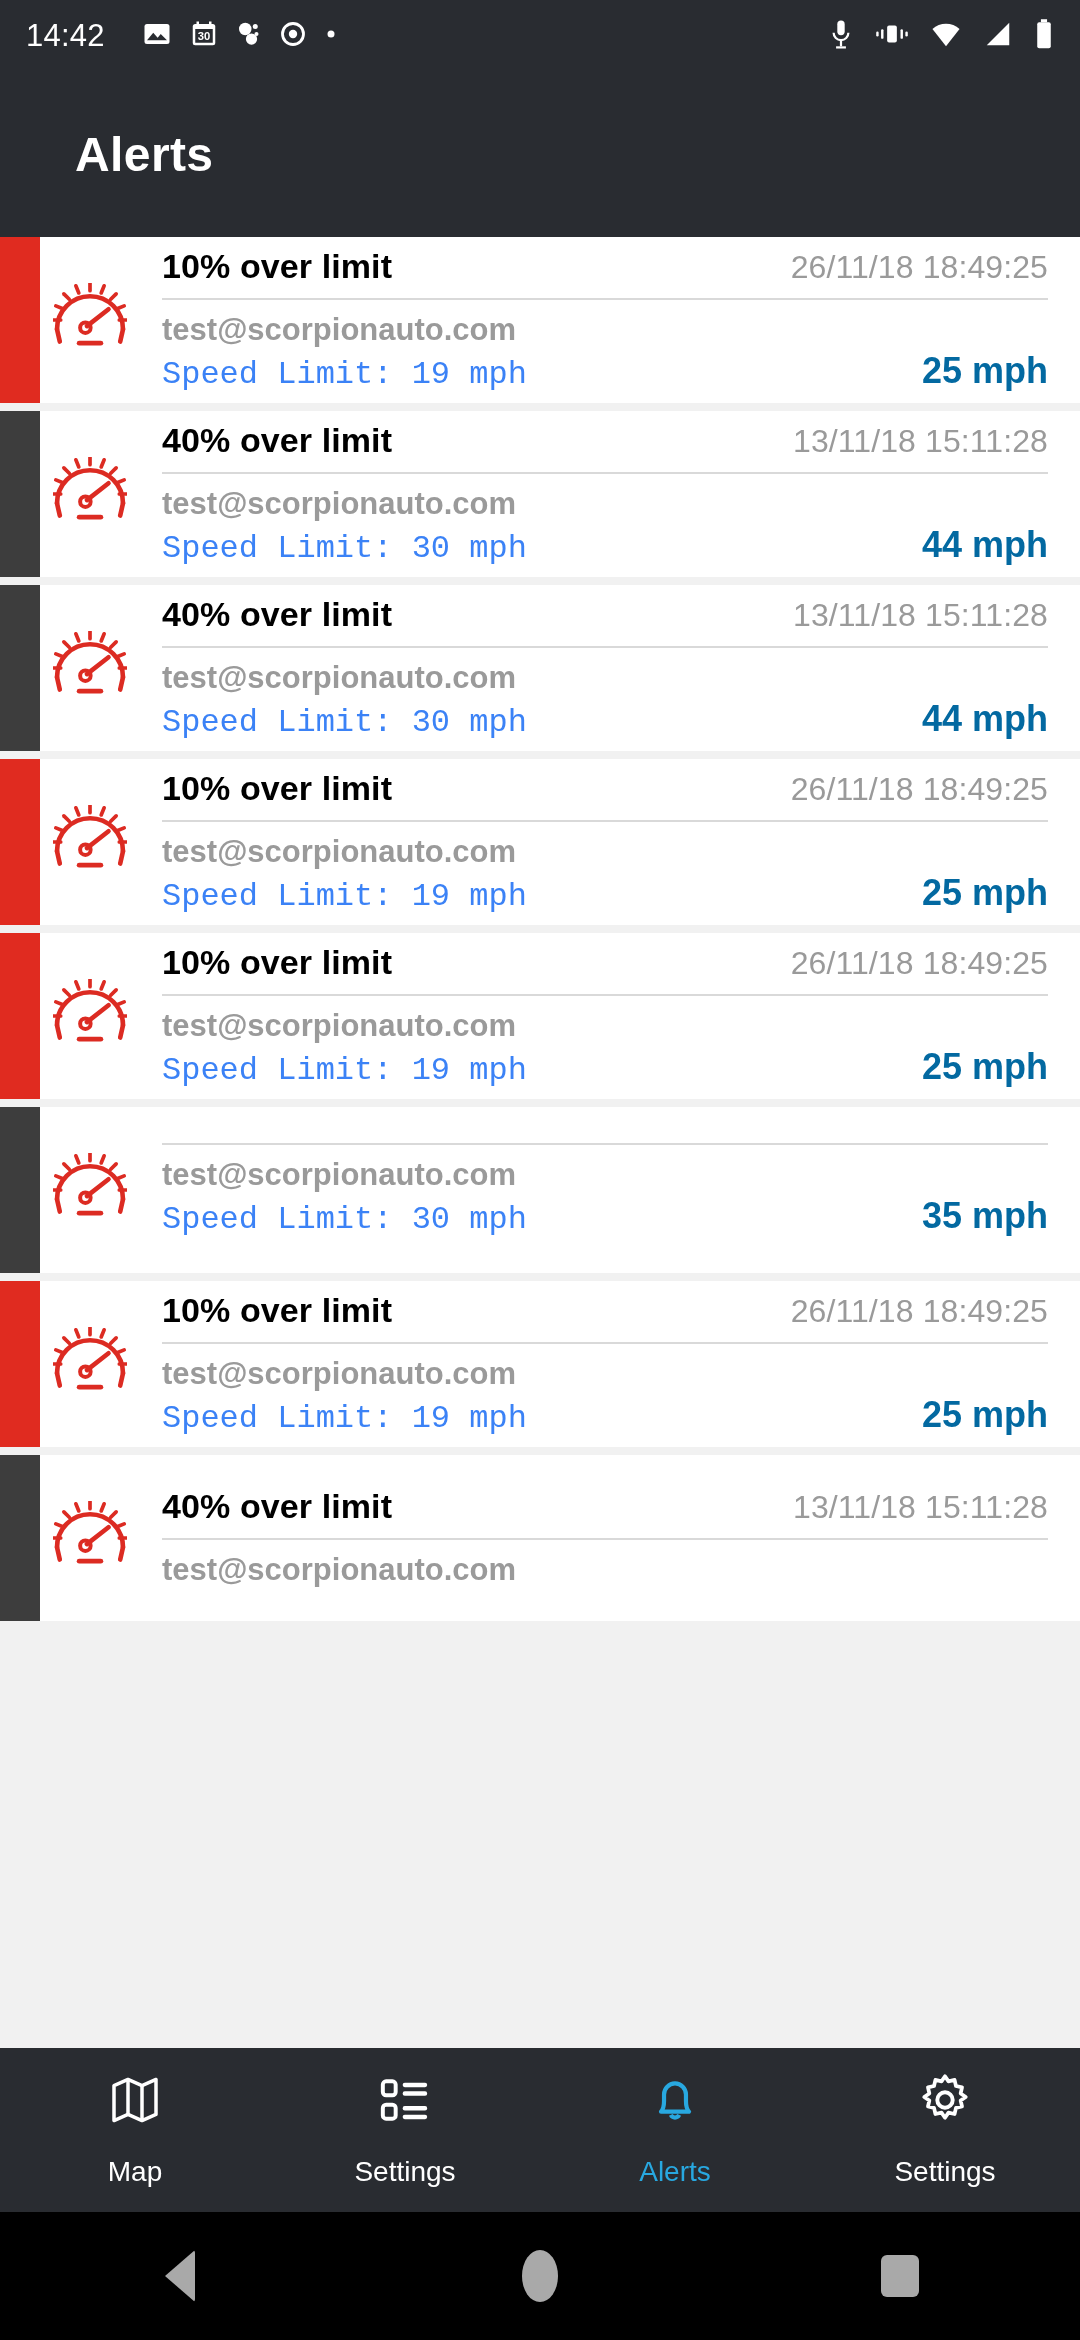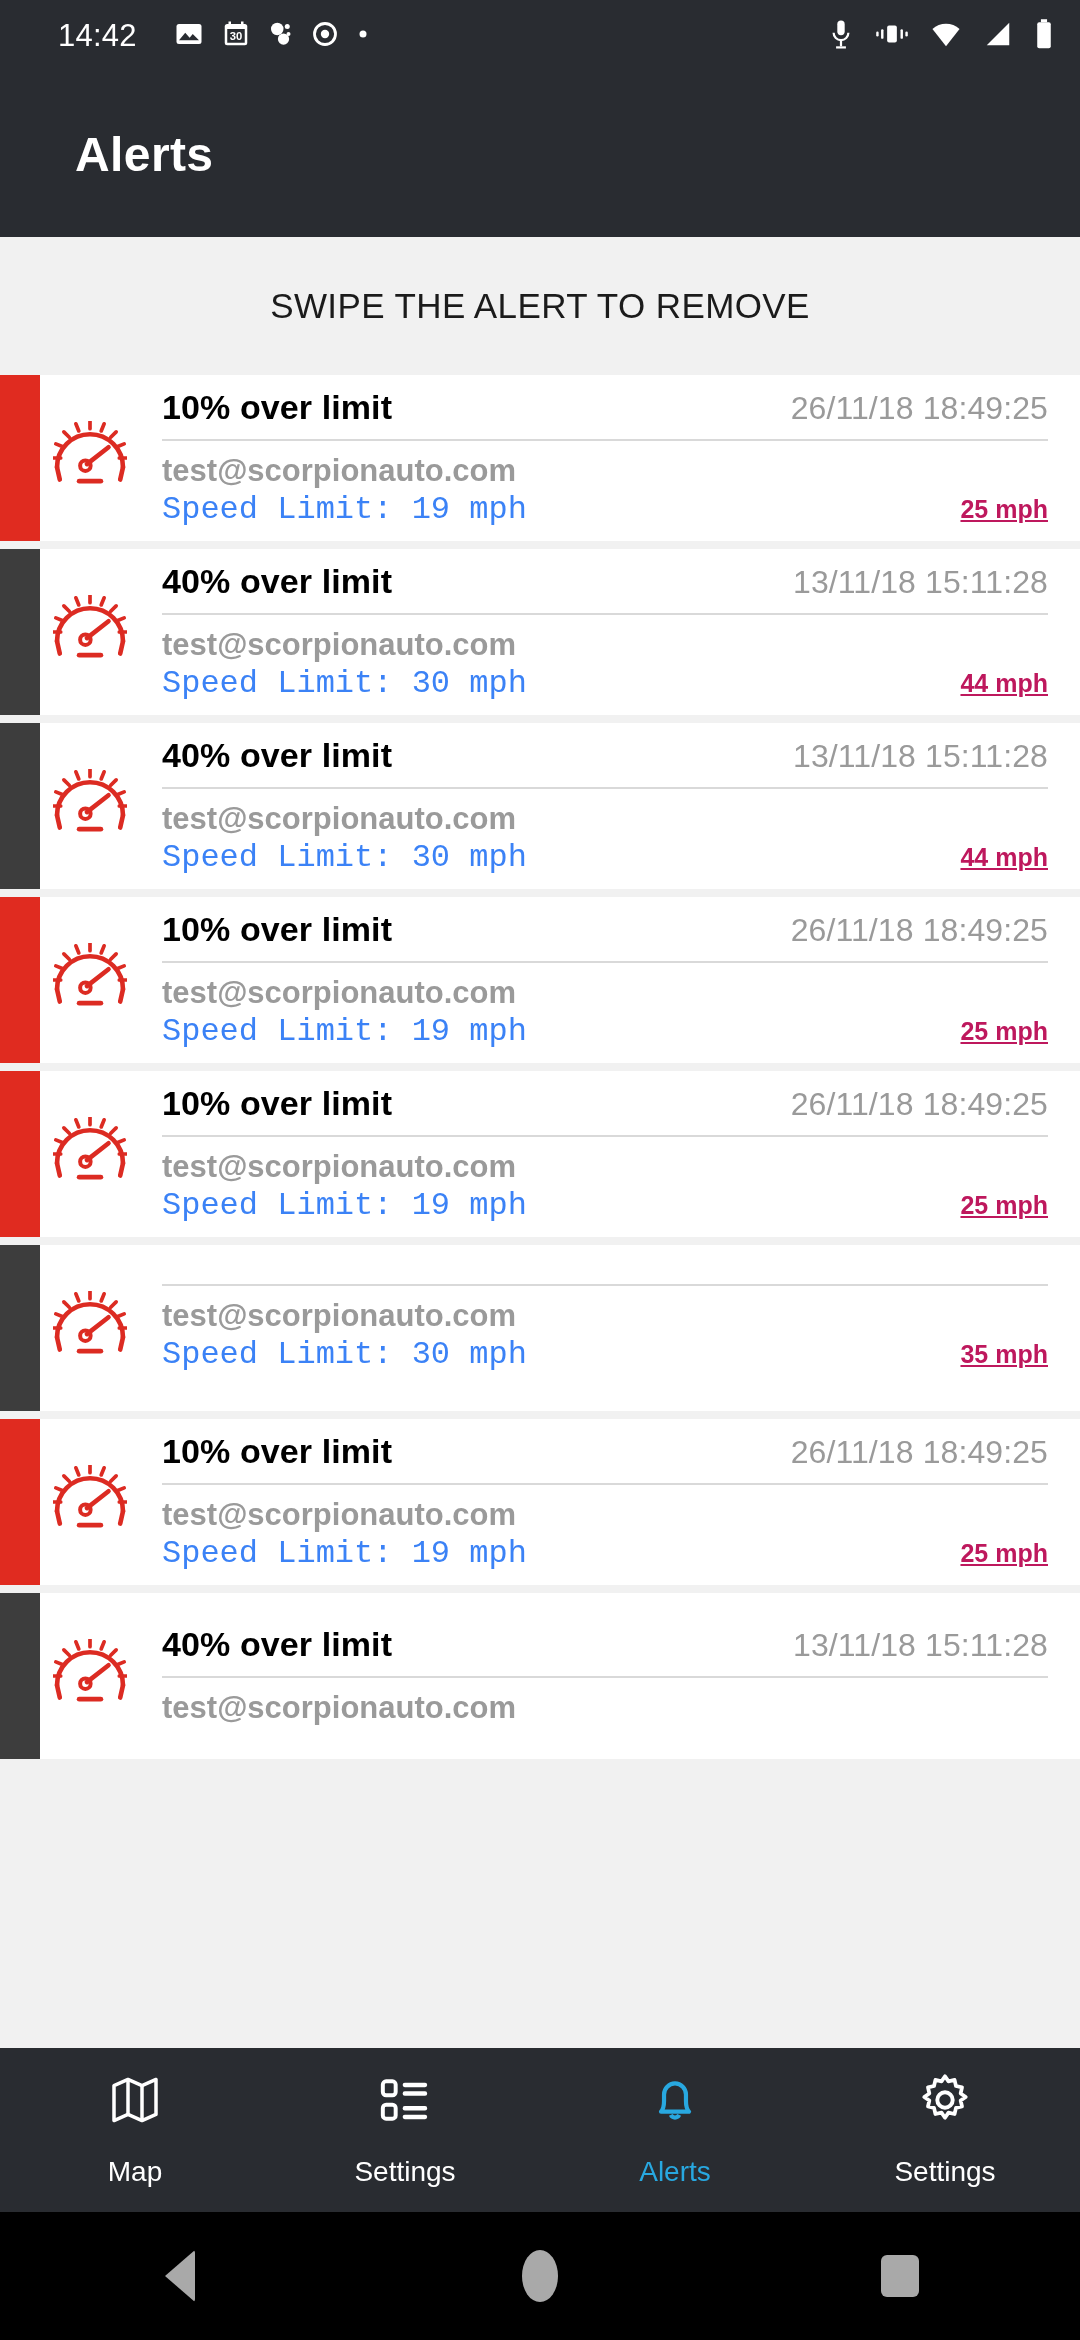--- a/index.html
+++ b/index.html
@@ -11,21 +11,21 @@
   }
   #app { width:1080px; height:2340px; position:relative; display:flex; flex-direction:column; }
 
   
   .statusbar{
     height:72px; background:#292c31; color:#fff;
     display:flex; align-items:center; padding:0 26px;
     flex:0 0 72px;
   }
   .sb-time{ font-size:31px; font-weight:400; letter-spacing:.2px; margin-right:20px; }
-  .sb-left{ display:flex; align-items:center; gap:17px;margin-left:32px; }
+  .sb-left{ display:flex; align-items:center; gap:17px; }
   .sb-right{ margin-left:auto; display:flex; align-items:center; gap:21px; }
   .sb-ico{ display:block; }
 
   
   .header{
     background:#292c31; flex:0 0 165px;
     display:flex; align-items:center; padding-left:75px;
   }
   .header-title{ color:#fff; font-size:48px; font-weight:bold; letter-spacing:.4px; }
 
@@ -62,21 +62,21 @@
   .a-title{ font-size:34px; font-weight:bold; color:#000; letter-spacing:.1px; }
   .a-time{ font-size:32px; color:#9a9a9a; letter-spacing:.1px; }
   .divider{ height:2px; background:#d9d9d9; width:100%; }
   .row-email{ text-align:left; padding-top:12px;font-weight:bold; }
   .a-email{ font-size:31px; color:#9a9a9a; }
   .row-bottom{
     display:flex; align-items:baseline; justify-content:space-between;
     padding-top:2px;
   }
   .a-limit{ font-size:32px; color:#3b82f6;font-family:Liberation Mono, monospace; }
-  .a-speed{ font-size:25px; font-weight:bold; color:#be185d;text-decoration:underline; }
+  .a-speed{ font-size:36px; font-weight:bold; color:#0369a1; }
 
   
   .bottomnav{
     flex:0 0 164px; background:#292c31;
     display:flex; align-items:center;
   }
   .nav-item{
     flex:1 1 0; display:flex; flex-direction:column;
     align-items:center; justify-content:center; gap:28px;
   }
@@ -177,23 +177,20 @@
             <rect x="1.5" y="3.5" width="11" height="21" rx="1.6" fill="#fff"></rect>
           </svg>
       </span>
     </div>
   </div>
 
   <div class="header">
     <div class="header-title">Alerts</div>
   </div>
 
-  <div class="swipe-banner">
-    <span>SWIPE THE ALERT TO REMOVE</span>
-  </div>
 
   <div class="list" id="alert-list">
       <div class="alert-card">
     <div class="stripe" style="background:#e02b20"></div>
     <div class="icon-col">
           <svg class="gauge" viewBox="0 0 48 48" xmlns="http://www.w3.org/2000/svg">
     <path d="M2.6 30 A21.4 21.4 0 1 1 45.4 30" fill="none" stroke="#dc2b22" stroke-width="3" stroke-linecap="round"></path>
     <path d="M2.6 30 L4.4 38" fill="none" stroke="#dc2b22" stroke-width="3" stroke-linecap="round"></path>
     <path d="M45.4 30 L43.6 38" fill="none" stroke="#dc2b22" stroke-width="3" stroke-linecap="round"></path>
     <line x1="5.00" y1="24.00" x2="0.00" y2="24.00" stroke="#dc2b22" stroke-width="2.4" stroke-linecap="round"></line>

